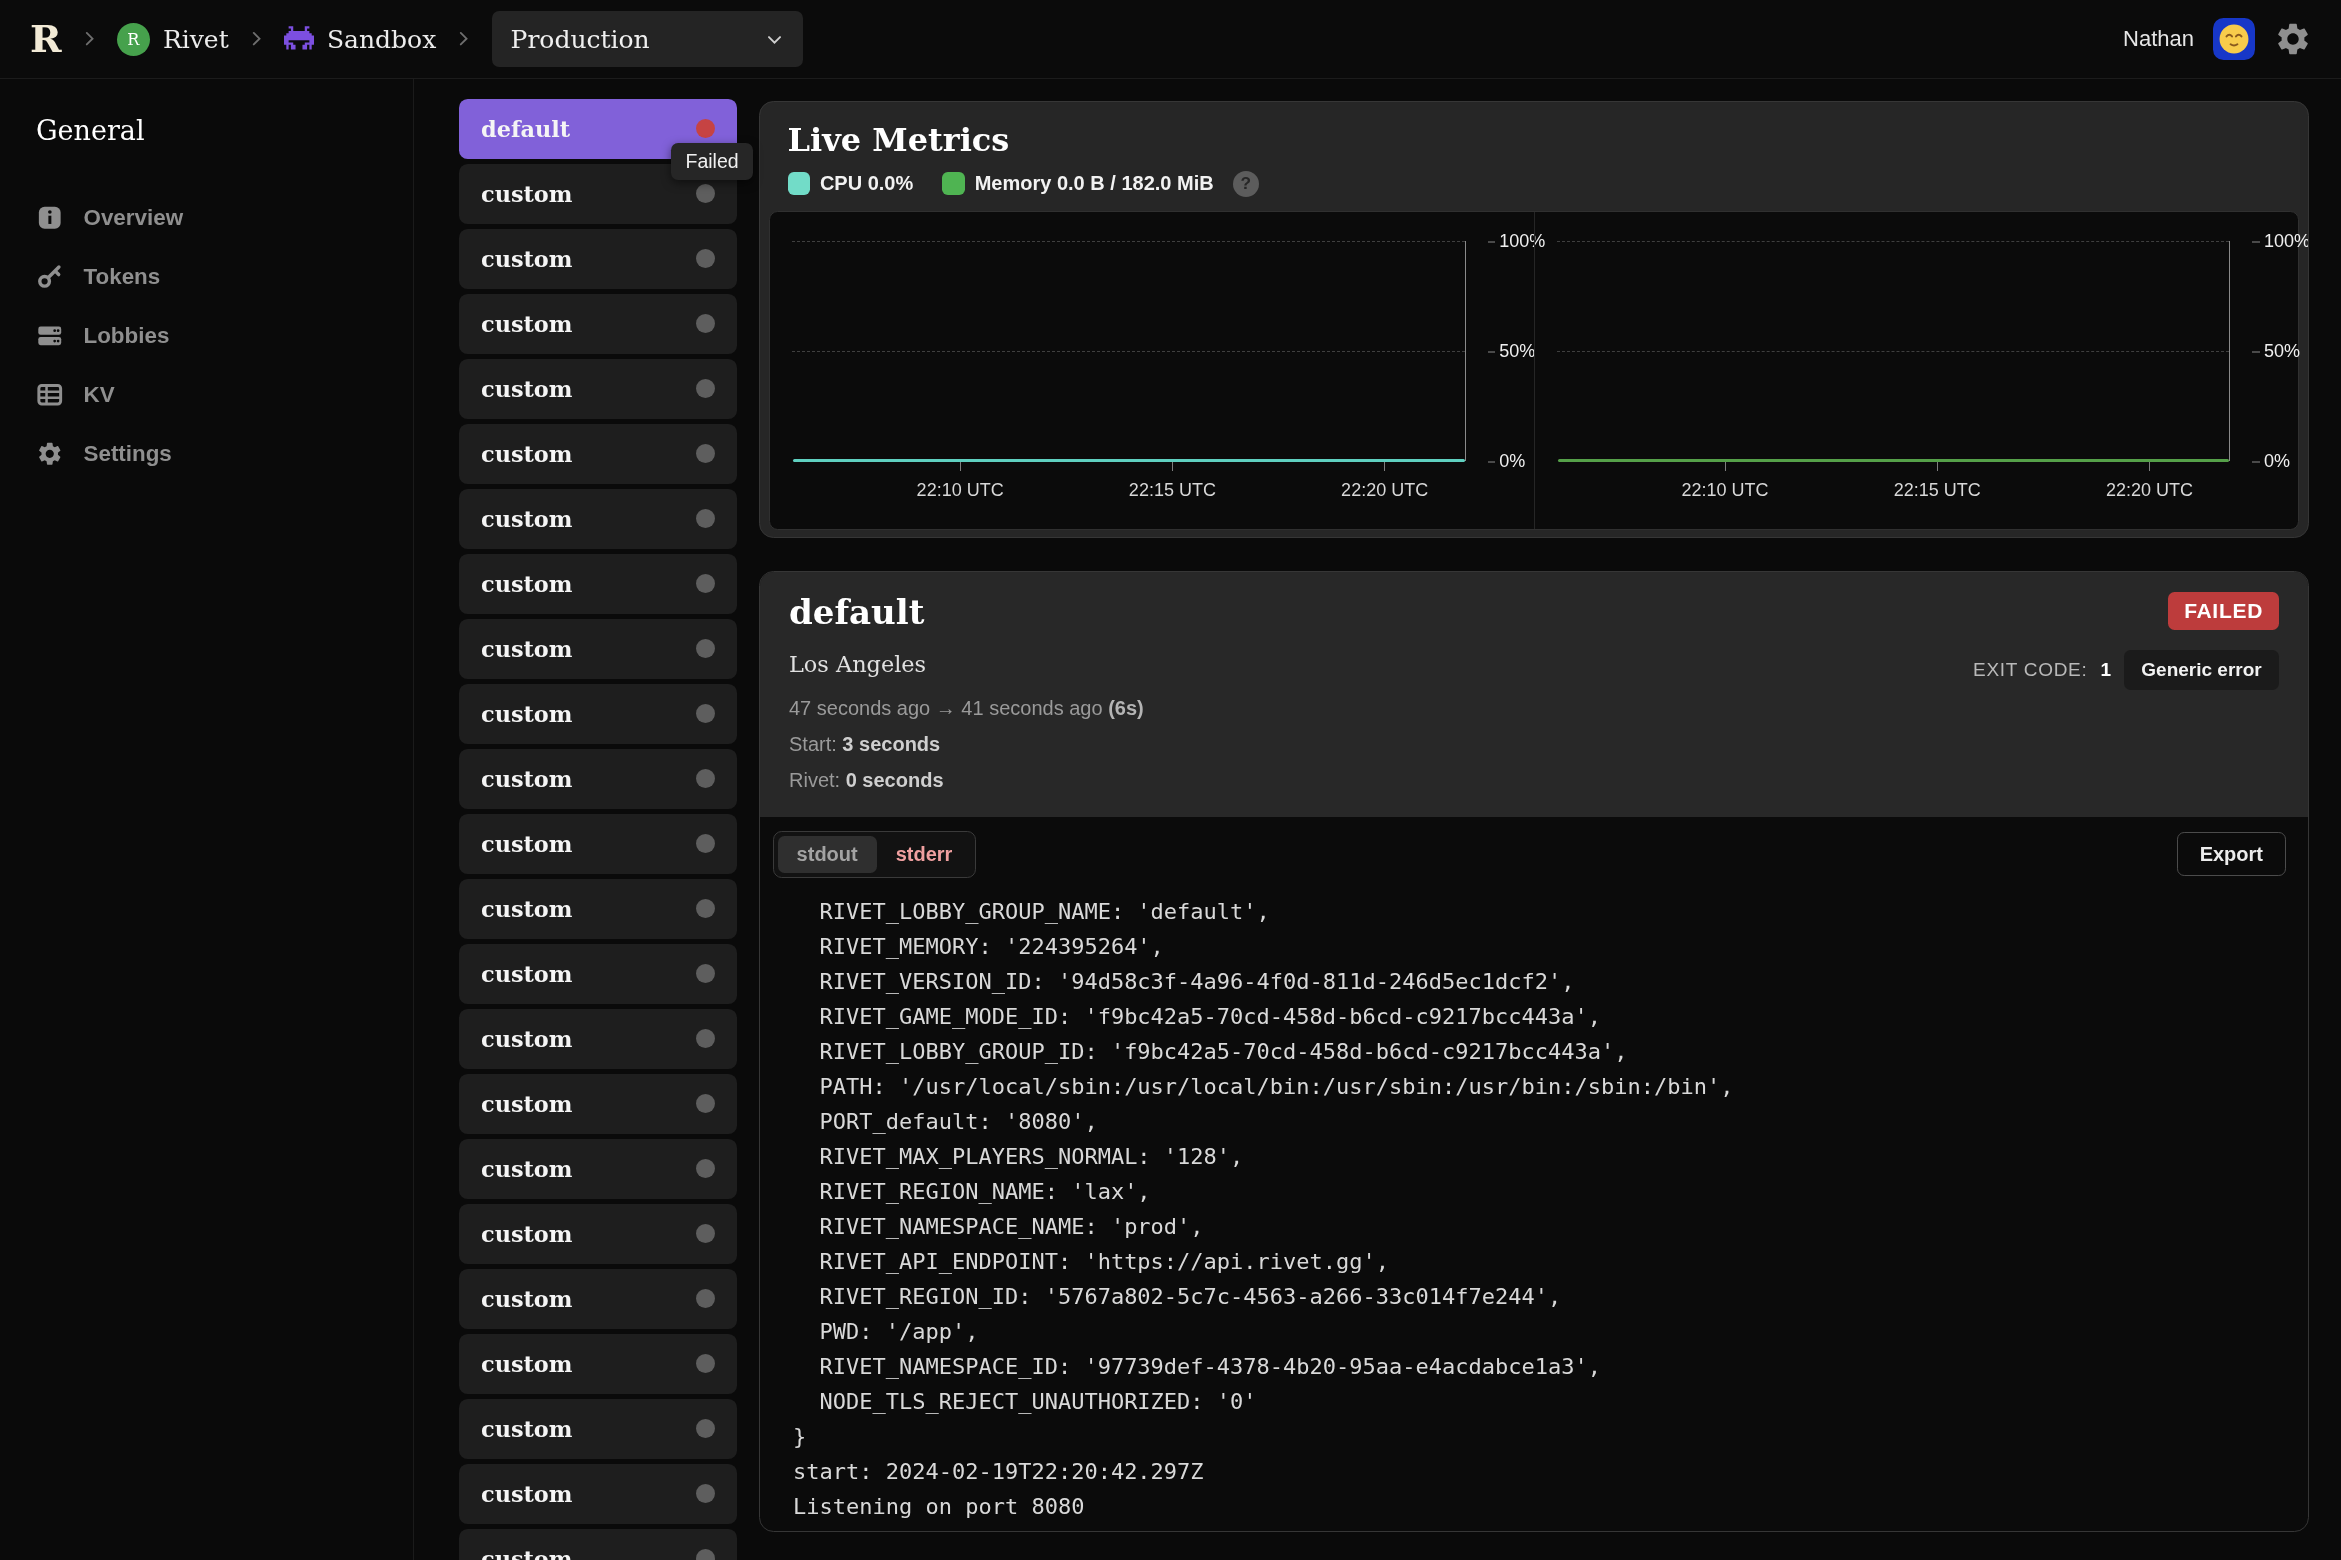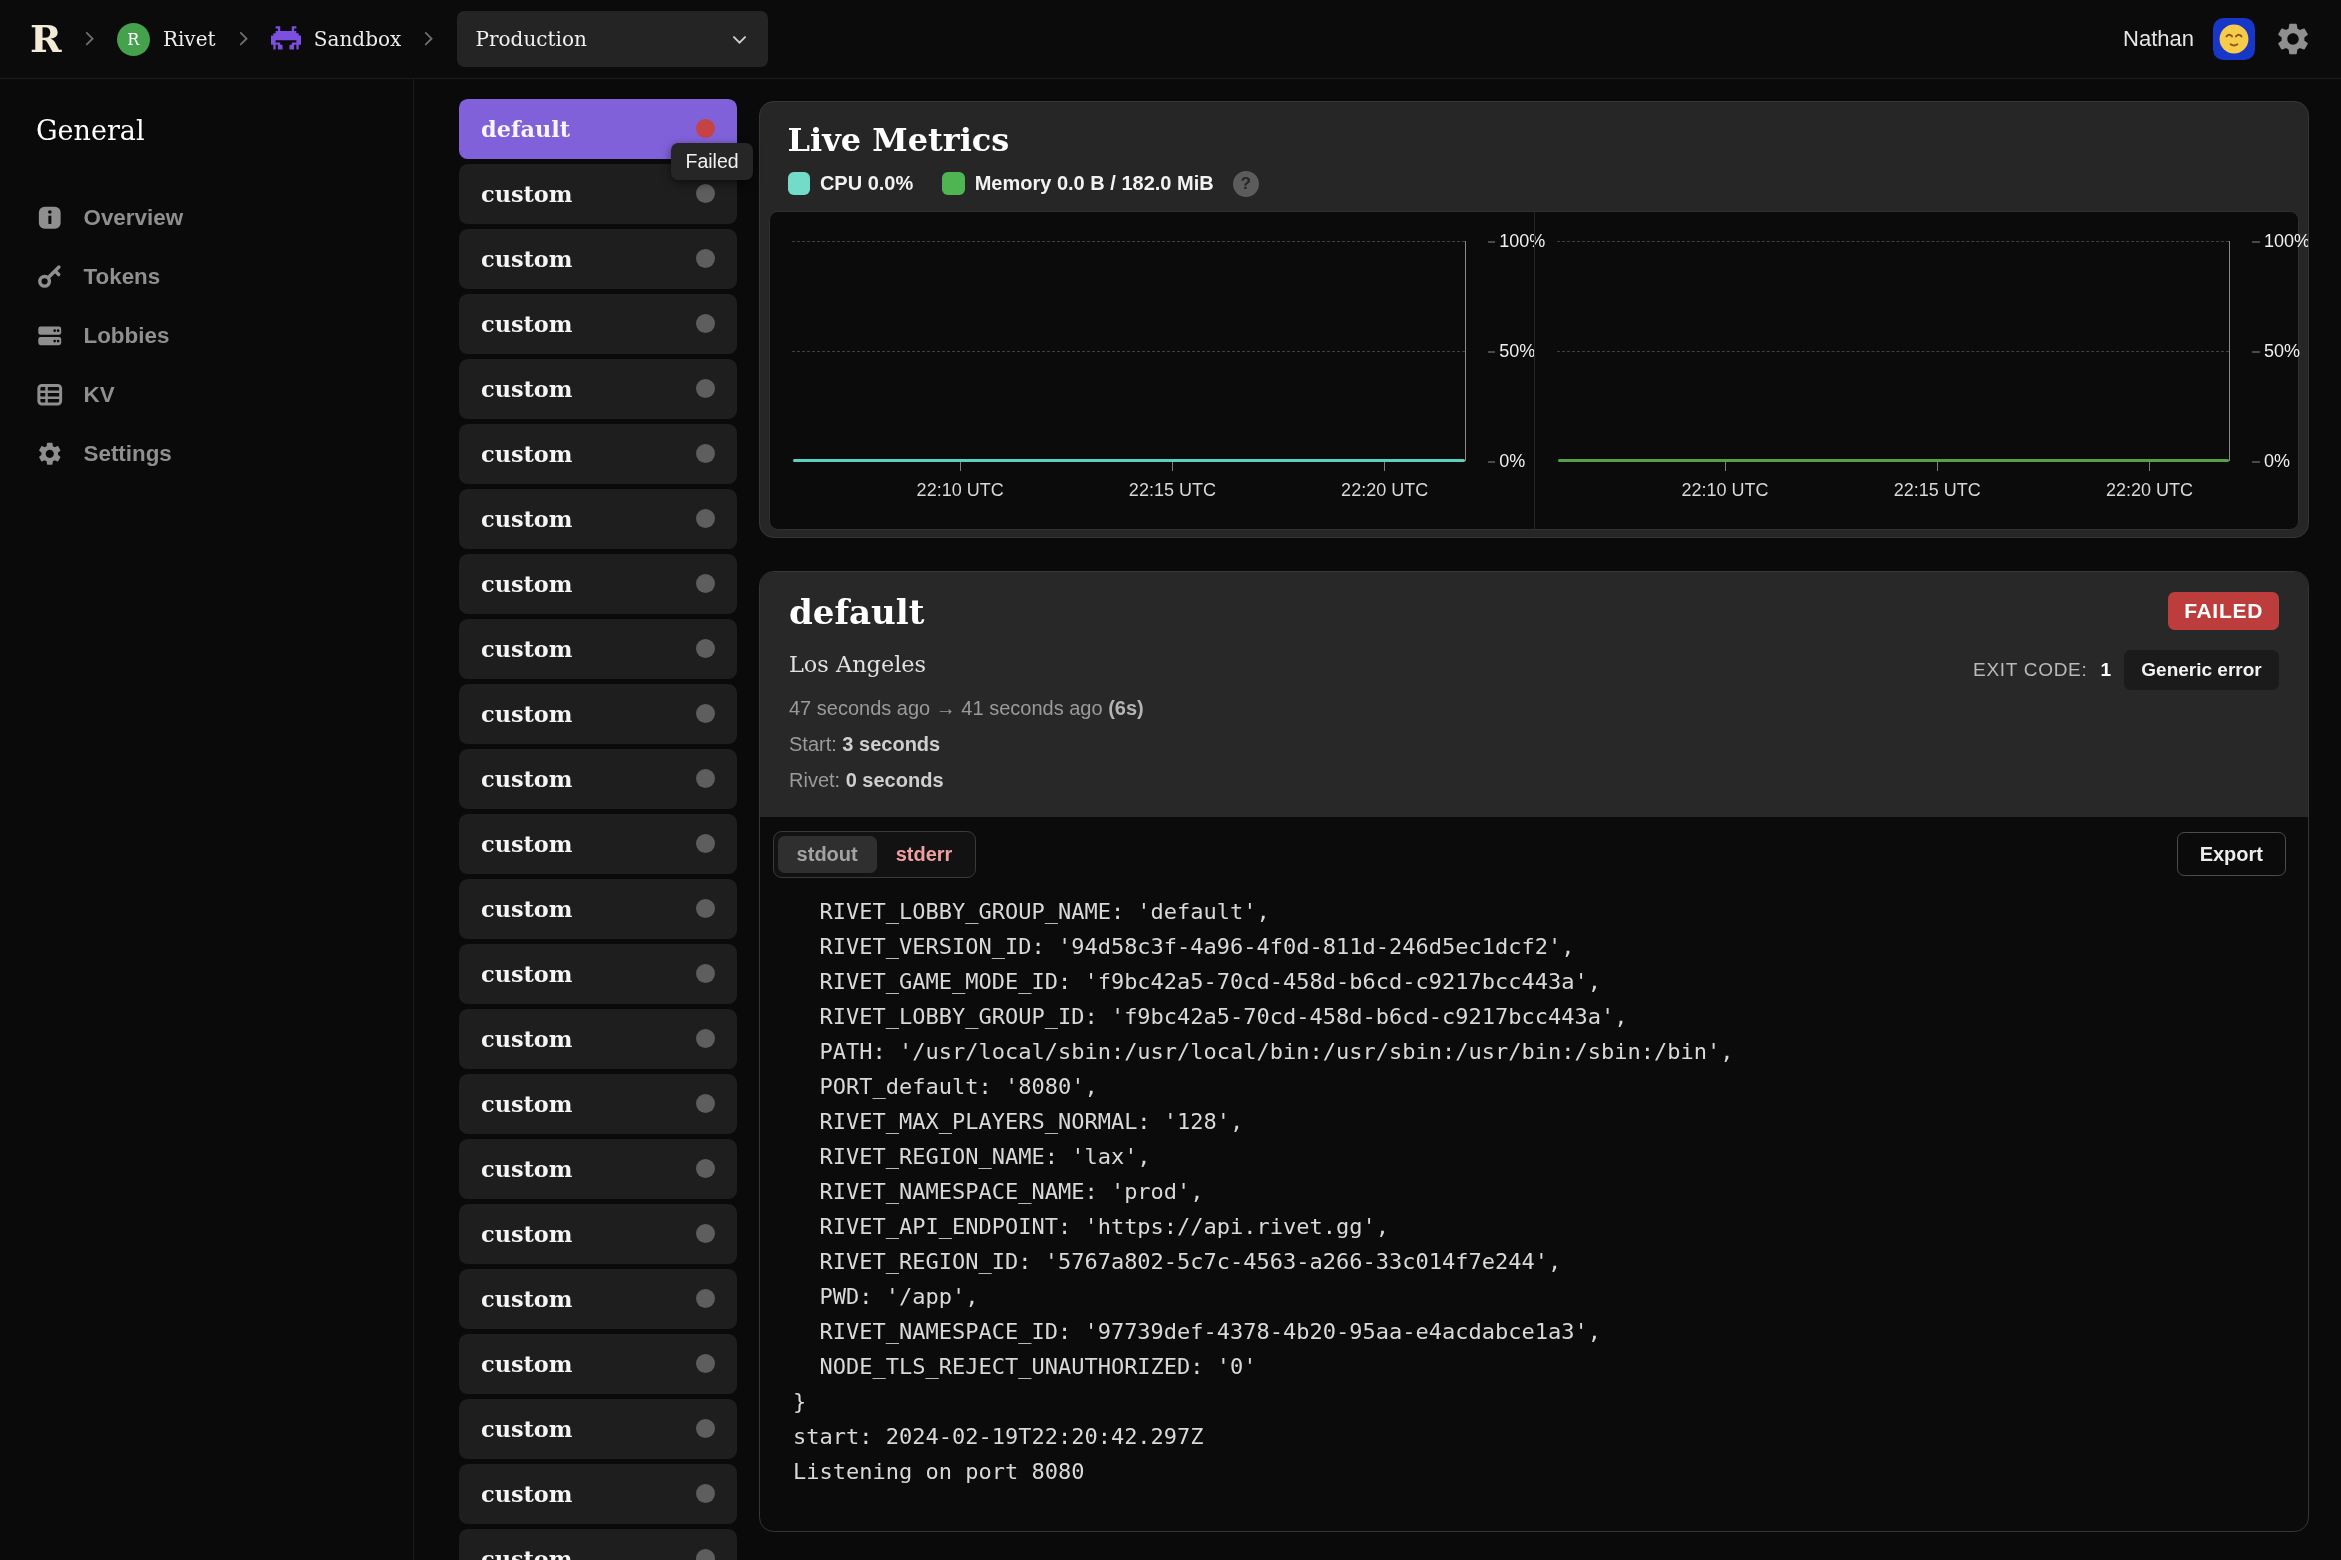--- a/index.html
+++ b/index.html
@@ -5,21 +5,21 @@
   * { margin:0; padding:0; box-sizing:border-box; }
   html,body { width:2342px; height:1561px; overflow:hidden; background:#0a0a0a;
     font-family:"Liberation Sans", sans-serif; color:#e8e8e8; }
   .serif { font-family:"DejaVu Serif", serif; }
 
   
   .topbar { height:79px; display:flex; align-items:center; padding:0 30px;
     background:#0b0b0b; border-bottom:0.7px solid #1c1c1c; gap:19px; }
   .brand { font-family:"DejaVu Serif", serif; font-size:38px; font-weight:bold; color:#f2ead6; line-height:1; }
   .crumb { display:flex; align-items:center; gap:13px; }
-  .crumb-label { font-family:"DejaVu Serif", serif; font-size:20px; color:#ececec; }
+  .crumb-label { font-family:"DejaVu Serif", serif; font-size:25px; color:#ececec; }
   .avatar-green { width:33px; height:33px; border-radius:50%; background:#46a14c; display:flex;
     align-items:center; justify-content:center; font-family:"DejaVu Serif", serif;
     font-size:16px; color:#fff; }
   .env-select { width:311px; height:56px; background:#242424; border-radius:7.2px; display:flex;
     align-items:center; justify-content:space-between; padding:0 19px; cursor:pointer; }
   .env-select .crumb-label { color:#f0f0f0; }
   .topbar-spacer { flex:1; }
   .user-name { font-size:22px; color:#e6e6e6; }
   .user-avatar { width:42px; height:42px; }
   .icon-gear { width:38px; height:38px; fill:#8f8f8f; cursor:pointer; }
@@ -412,20 +412,21 @@
           <span class="tab stderr">stderr</span>
         </div>
         <button class="export-btn">Export</button>
       </div>
 
       <div class="log-body">
         <div>
 
             <div class="log-line">  RIVET_LOBBY_GROUP_NAME: 'default',</div>
 
+            <div class="log-line">  RIVET_MEMORY: '224395264',</div>
 
             <div class="log-line">  RIVET_VERSION_ID: '94d58c3f-4a96-4f0d-811d-246d5ec1dcf2',</div>
 
             <div class="log-line">  RIVET_GAME_MODE_ID: 'f9bc42a5-70cd-458d-b6cd-c9217bcc443a',</div>
 
             <div class="log-line">  RIVET_LOBBY_GROUP_ID: 'f9bc42a5-70cd-458d-b6cd-c9217bcc443a',</div>
 
             <div class="log-line">  PATH: '/usr/local/sbin:/usr/local/bin:/usr/sbin:/usr/bin:/sbin:/bin',</div>
 
             <div class="log-line">  PORT_default: '8080',</div>

